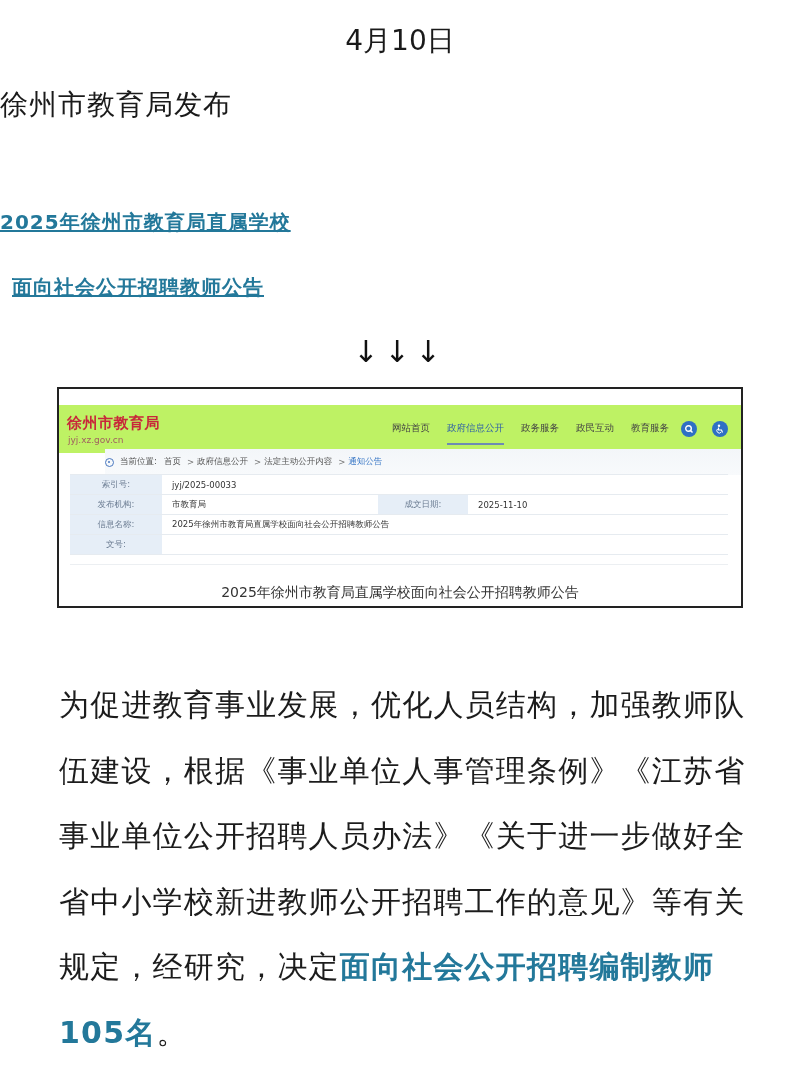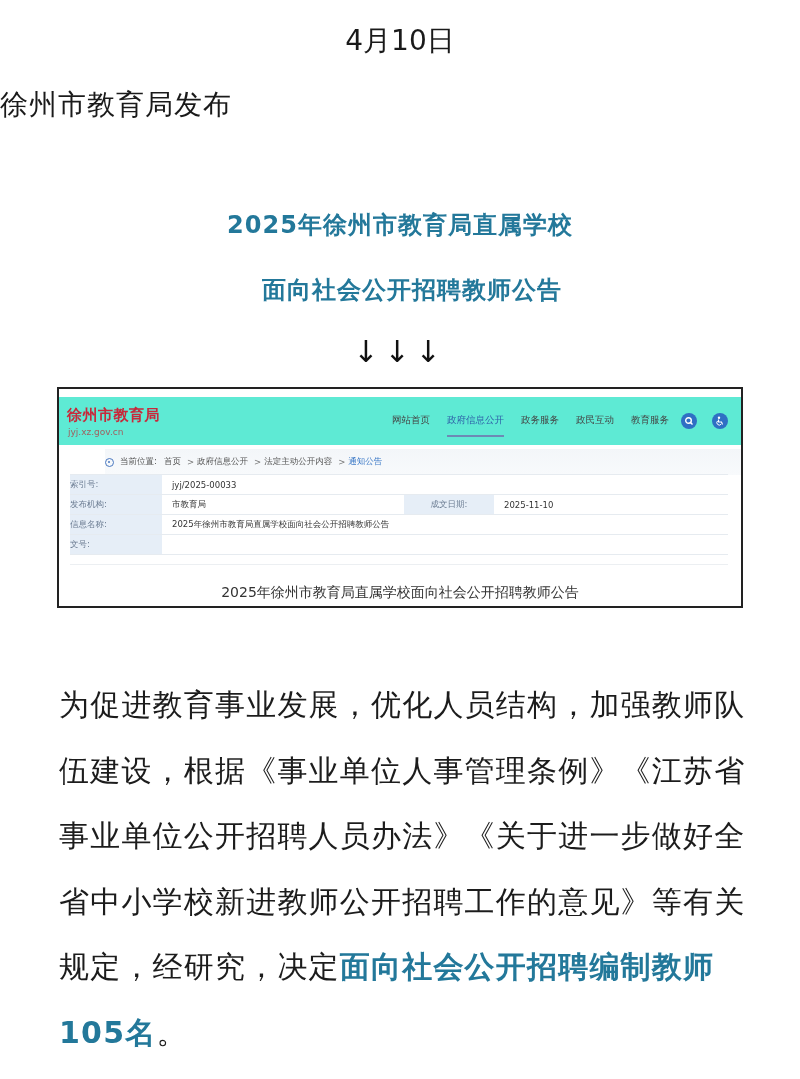--- a/index.html
+++ b/index.html
@@ -3,32 +3,32 @@
 <meta charset="utf-8">
 <style>
   * { box-sizing: border-box; margin: 0; padding: 0; }
   html, body {
     width: 800px; height: 1079px; background: #ffffff; overflow: hidden;
     font-family: "DejaVu Sans", "Liberation Sans", sans-serif; color: #222;
   }
   .date { position: absolute; top: 22px; left: 0; width: 800px; text-align: center; font-size: 28px; color: #1a1a1a; }
   .publisher { position: absolute; top: 86px; left: 0; width: 800px; text-align: left; font-size: 28px; color: #1a1a1a; letter-spacing: 1px; }
   .title1, .title2 {
-    position: absolute; left: 0; width: 800px; text-align: center;
-    font-size: 24px; font-weight: bold; color: #23789a; letter-spacing: 1px;
+    position: absolute; left: 0; width: 800px; text-align: left;
+    font-size: 20px; font-weight: bold; color: #23789a; letter-spacing: 1px; text-decoration: underline;
   }
   .title1 { top: 209px; }
   .title2 { top: 274px; margin-left: 12px; }
   .arrows { position: absolute; top: 334px; left: 0; width: 800px; text-align: center; font-size: 30px; color: #111; letter-spacing: 6px; }
 
   .shot {
     position: absolute; left: 57px; top: 387px; width: 686px; height: 221px;
     border: 2px solid #222; background: #fff; overflow: hidden;
   }
-  .site-header { position: absolute; left: 0; top: 8px; width: 100%; height: 48px; background: #5eead4; }
+  .site-header { position: absolute; left: 0; top: 16px; width: 100%; height: 48px; background: #bef264; }
   .logo { position: absolute; left: 8px; top: 9px; font-size: 15px; font-weight: bold; color: #c8283a; letter-spacing: 0.5px; }
   .domain { position: absolute; left: 9px; top: 30px; font-size: 9px; color: #a06060; }
   .nav { position: absolute; left: 333px; top: 17px; display: flex; gap: 0; }
   .nav-item { font-size: 9.5px; color: #444; margin-right: 17px; position: relative; cursor: pointer; white-space: nowrap; }
   .nav-item.active { color: #2d5fa8; }
   .nav-item.active::after {
     content: ""; position: absolute; left: 0; right: 0; bottom: -10px; height: 2px; background: #6d8ab5;
   }
   .icon-btn {
     position: absolute; top: 16px; width: 16px; height: 16px; border-radius: 50%;
@@ -41,21 +41,21 @@
     font-size: 8.5px; color: #555; margin-left: 46px;
   }
   .bc-pin { width: 9px; height: 9px; border: 1.5px solid #4a78c0; border-radius: 50%; margin-right: 6px; position: relative; }
   .bc-pin::after { content: ""; position: absolute; left: 2px; top: 2px; width: 2px; height: 2px; border-radius: 50%; background: #4a78c0; }
   .bc-item { margin-right: 3px; cursor: pointer; }
   .bc-sep { margin: 0 3px; color: #777; }
   .bc-item.current { color: #3d7ac7; }
 
   .meta-table { position: absolute; left: 11px; top: 85px; width: 658px; border-collapse: collapse; font-size: 8.5px; }
   .meta-table td { height: 20px; border-top: 1px solid #e6ebf0; border-bottom: 1px solid #e6ebf0; padding: 0; vertical-align: middle; }
-  .meta-table td.label { background: #e6eef7; color: #6b7c92; text-align: left; width: 92px; }
+  .meta-table td.label { background: #e6eef7; color: #6b7c92; text-align: center; width: 92px; }
   .meta-table td.value { background: #fff; color: #333; padding-left: 10px; }
   .meta-table td.label2 { background: #e6eef7; color: #6b7c92; text-align: center; width: 90px; }
   .divider { position: absolute; left: 11px; top: 175px; width: 658px; height: 1px; background: #eceff2; }
   .doc-title { position: absolute; left: 0; top: 195px; width: 100%; text-align: center; font-size: 14px; color: #333; }
 
   .body-text {
     position: absolute; left: 59px; top: 672px; width: 690px;
     font-size: 30px; line-height: 65.5px; color: #1c1c1c; letter-spacing: 1.2px;
   }
   .hl { color: #23789a; font-weight: bold; }
@@ -109,21 +109,21 @@
   </div>
 
   <table class="meta-table">
     <tbody>
         <tr>
       <td class="label">索引号:</td>
       <td class="value" colspan="3">jyj/2025-00033</td>
     </tr>
     <tr>
       <td class="label">发布机构:</td>
-      <td class="value" style="width:242px;">市教育局</td>
+      <td class="value" style="width:216px;">市教育局</td>
       <td class="label2">成文日期:</td>
       <td class="value">2025-11-10</td>
     </tr>
     <tr>
       <td class="label">信息名称:</td>
       <td class="value" colspan="3">2025年徐州市教育局直属学校面向社会公开招聘教师公告</td>
     </tr>
     <tr>
       <td class="label">文号:</td>
       <td class="value" colspan="3"></td>

